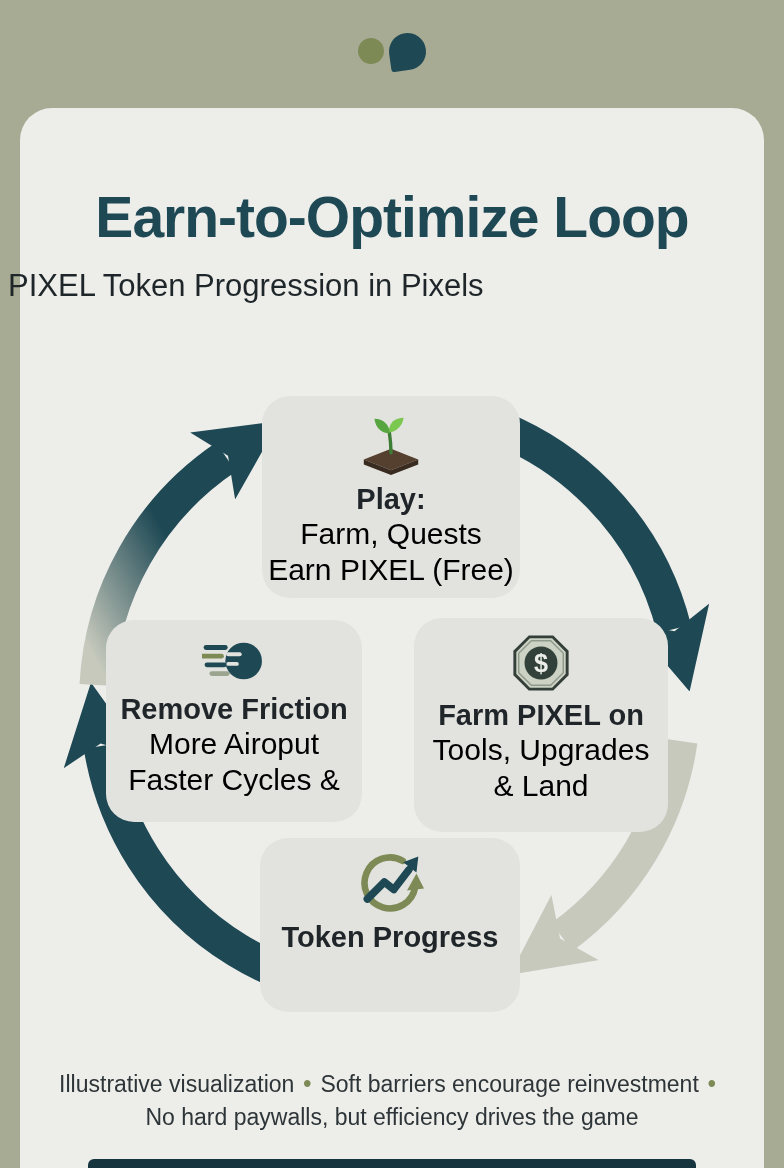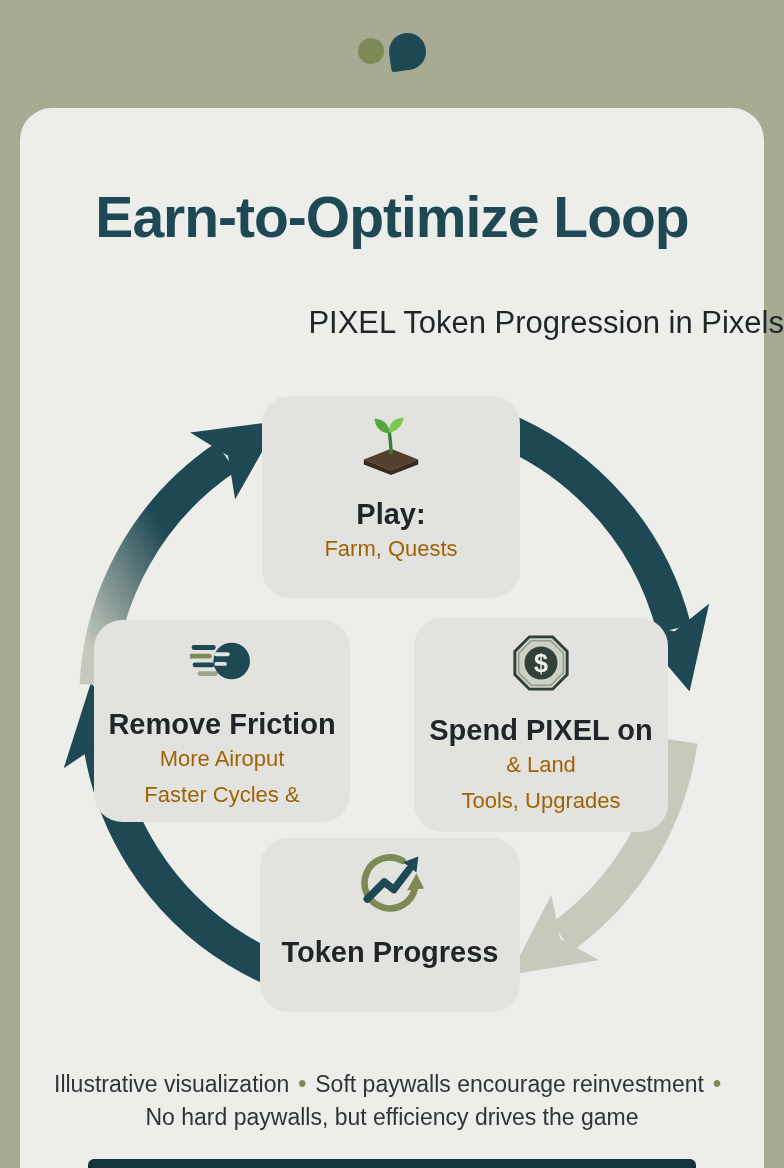--- a/index.html
+++ b/index.html
@@ -17,40 +17,40 @@
   .logo-circle { width:26px; height:26px; background:var(--olive); border-radius:50%; margin-top:12px; }
   .logo-drop   { width:37px; height:37px; background:var(--accent-teal);
                  border-radius:50% 50% 50% 8%; margin-top:7px; transform:rotate(-8deg); }
 
   
   .card { position:absolute; left:20px; right:20px; top:108px; bottom:0;
           background:var(--card-bg); border-radius:32px 32px 0 0; }
 
   .title { position:absolute; top:184px; left:0; right:0; text-align:center;
            font-size:57px; font-weight:bold; letter-spacing:-1px; color:var(--accent-teal); }
-  .subtitle { position:absolute; top:268px; left:0; right:0; text-align:right;
-              font-size:31px; color:#1e262a;margin-top:37px; }
+  .subtitle { position:absolute; top:268px; left:8px; right:0; text-align:left;
+              font-size:31px; color:#1e262a; }
 
   
   .arcs { position:absolute; left:0; top:0; width:784px; height:1168px; }
   .arc { fill:none; stroke-width:35; }
   .arc-teal { stroke:var(--accent-teal); }
   .arc-gray { stroke:var(--arc-gray); }
   .fill-teal { fill:var(--accent-teal); }
   .fill-gray { fill:var(--arc-gray); }
 
   
   .node { position:absolute; background:var(--node-bg); border-radius:28px;
           text-align:center; color:var(--text-dark); }
   .node-icon { display:flex; justify-content:center; align-items:center; margin-top:14px; }
-  .node-title { font-weight:bold; font-size:29px; margin-top:20px; color:#1f2529; }
-  .node-line { font-size:22px; line-height:36px; color:#a16207; }
+  .node-title { font-weight:bold; font-size:29px; margin-top:5px; color:#1f2529; }
+  .node-line { font-size:30px; line-height:36px; color:#000000; }
   .node-play     { left:262px; top:396px; width:258px; height:202px; }
   .node-spend    { left:414px; top:618px; width:254px; height:214px; }
-  .node-friction { left:94px; top:620px; width:256px; height:202px; }
+  .node-friction { left:106px; top:620px; width:256px; height:202px; }
   .node-scale    { left:260px; top:838px; width:260px; height:174px; }
   .node-scale .node-icon { margin-top:10px; }
 
   
   .footer { position:absolute; left:0; right:0; top:1068px; text-align:center;
             font-size:23px; line-height:33px; color:#2e3538; }
   .dot { color:var(--olive); margin:0 9px; font-weight:bold; }
 
   .bottom-bar { position:absolute; left:88px; right:88px; bottom:0; height:9px;
                 background:#16343d; border-radius:6px 6px 0 0; }
@@ -98,34 +98,35 @@
       <svg viewBox="0 0 76 70" width="74" height="68">
         <path d="M38 40 L66 51 L38 62 L10 51 Z" fill="#55402f"></path>
         <path d="M10 51 L38 62 L66 51 L66 56 L38 67 L10 56 Z" fill="#3a2b20"></path>
         <path d="M38 44 C38 34 37 28 36 21" stroke="#3e7d35" stroke-width="3.5" fill="none" stroke-linecap="round"></path>
         <path d="M36 24 C28 24 22 18 21 9 C30 9 36 15 37 24 Z" fill="#57a53f"></path>
         <path d="M37 23 C44 22 50 16 51 8 C42 8 36 13 36 22 Z" fill="#7ac850"></path>
       </svg>
     </div>
     <div class="node-title">Play:</div>
     <div class="node-line">Farm, Quests</div>
+    <div class="node-line">Earn PIXEL (Free)</div>
   </div>
 
   <div class="node node-spend">
     <div class="node-icon">
       <svg viewBox="0 0 64 64" width="62" height="62">
         <polygon points="20,5 44,5 59,20 59,44 44,59 20,59 5,44 5,20" fill="#ccd2c4" stroke="#333f38" stroke-width="3"></polygon>
         <polygon points="22,9 42,9 55,22 55,42 42,55 22,55 9,42 9,22" fill="none" stroke="#8e9a8c" stroke-width="1.5"></polygon>
         <circle cx="32" cy="32" r="17" fill="#32423a"></circle>
         <text x="32" y="41" text-anchor="middle" font-size="26" font-weight="bold" fill="#eceee9" font-family="Liberation Sans, sans-serif">$</text>
       </svg>
     </div>
-    <div class="node-title">Spend PIXEL on</div>
+    <div class="node-title">Farm PIXEL on</div>
+    <div class="node-line">Tools, Upgrades</div>
     <div class="node-line">&amp; Land</div>
-    <div class="node-line">Tools, Upgrades</div>
   </div>
 
   <div class="node node-friction">
     <div class="node-icon">
       <svg viewBox="0 0 66 56" width="64" height="54">
         <line x1="4" y1="14" x2="24" y2="14" stroke="#1d4854" stroke-width="5" stroke-linecap="round"></line>
         <line x1="0" y1="23" x2="20" y2="23" stroke="#7e8a55" stroke-width="5" stroke-linecap="round"></line>
         <line x1="5" y1="32" x2="23" y2="32" stroke="#1d4854" stroke-width="5" stroke-linecap="round"></line>
         <line x1="10" y1="41" x2="26" y2="41" stroke="#9aa48e" stroke-width="5" stroke-linecap="round"></line>
         <circle cx="43" cy="28" r="19" fill="#1d4854"></circle>
@@ -145,19 +146,19 @@
         <polygon points="66,27 56,45 74,43" fill="#7e8a55"></polygon>
         <path d="M14 54 L32 36 L42 44 L58 23" fill="none" stroke="#1d4854" stroke-width="8" stroke-linejoin="round" stroke-linecap="round"></path>
         <polygon points="68,9 66,26 52,15" fill="#1d4854"></polygon>
       </svg>
     </div>
     <div class="node-title">Token Progress</div>
   </div>
 
   <div class="footer">
     <div class="footer-line">
-      <span>Illustrative visualization</span><span class="dot">•</span><span>Soft paywalls encourage reinvestment</span><span class="dot">•</span>
+      <span>Illustrative visualization</span><span class="dot">•</span><span>Soft barriers encourage reinvestment</span><span class="dot">•</span>
     </div>
     <div class="footer-line">No hard paywalls, but efficiency drives the game</div>
   </div>
 
   <div class="bottom-bar"></div>
 </div>
 
 </body></html>

